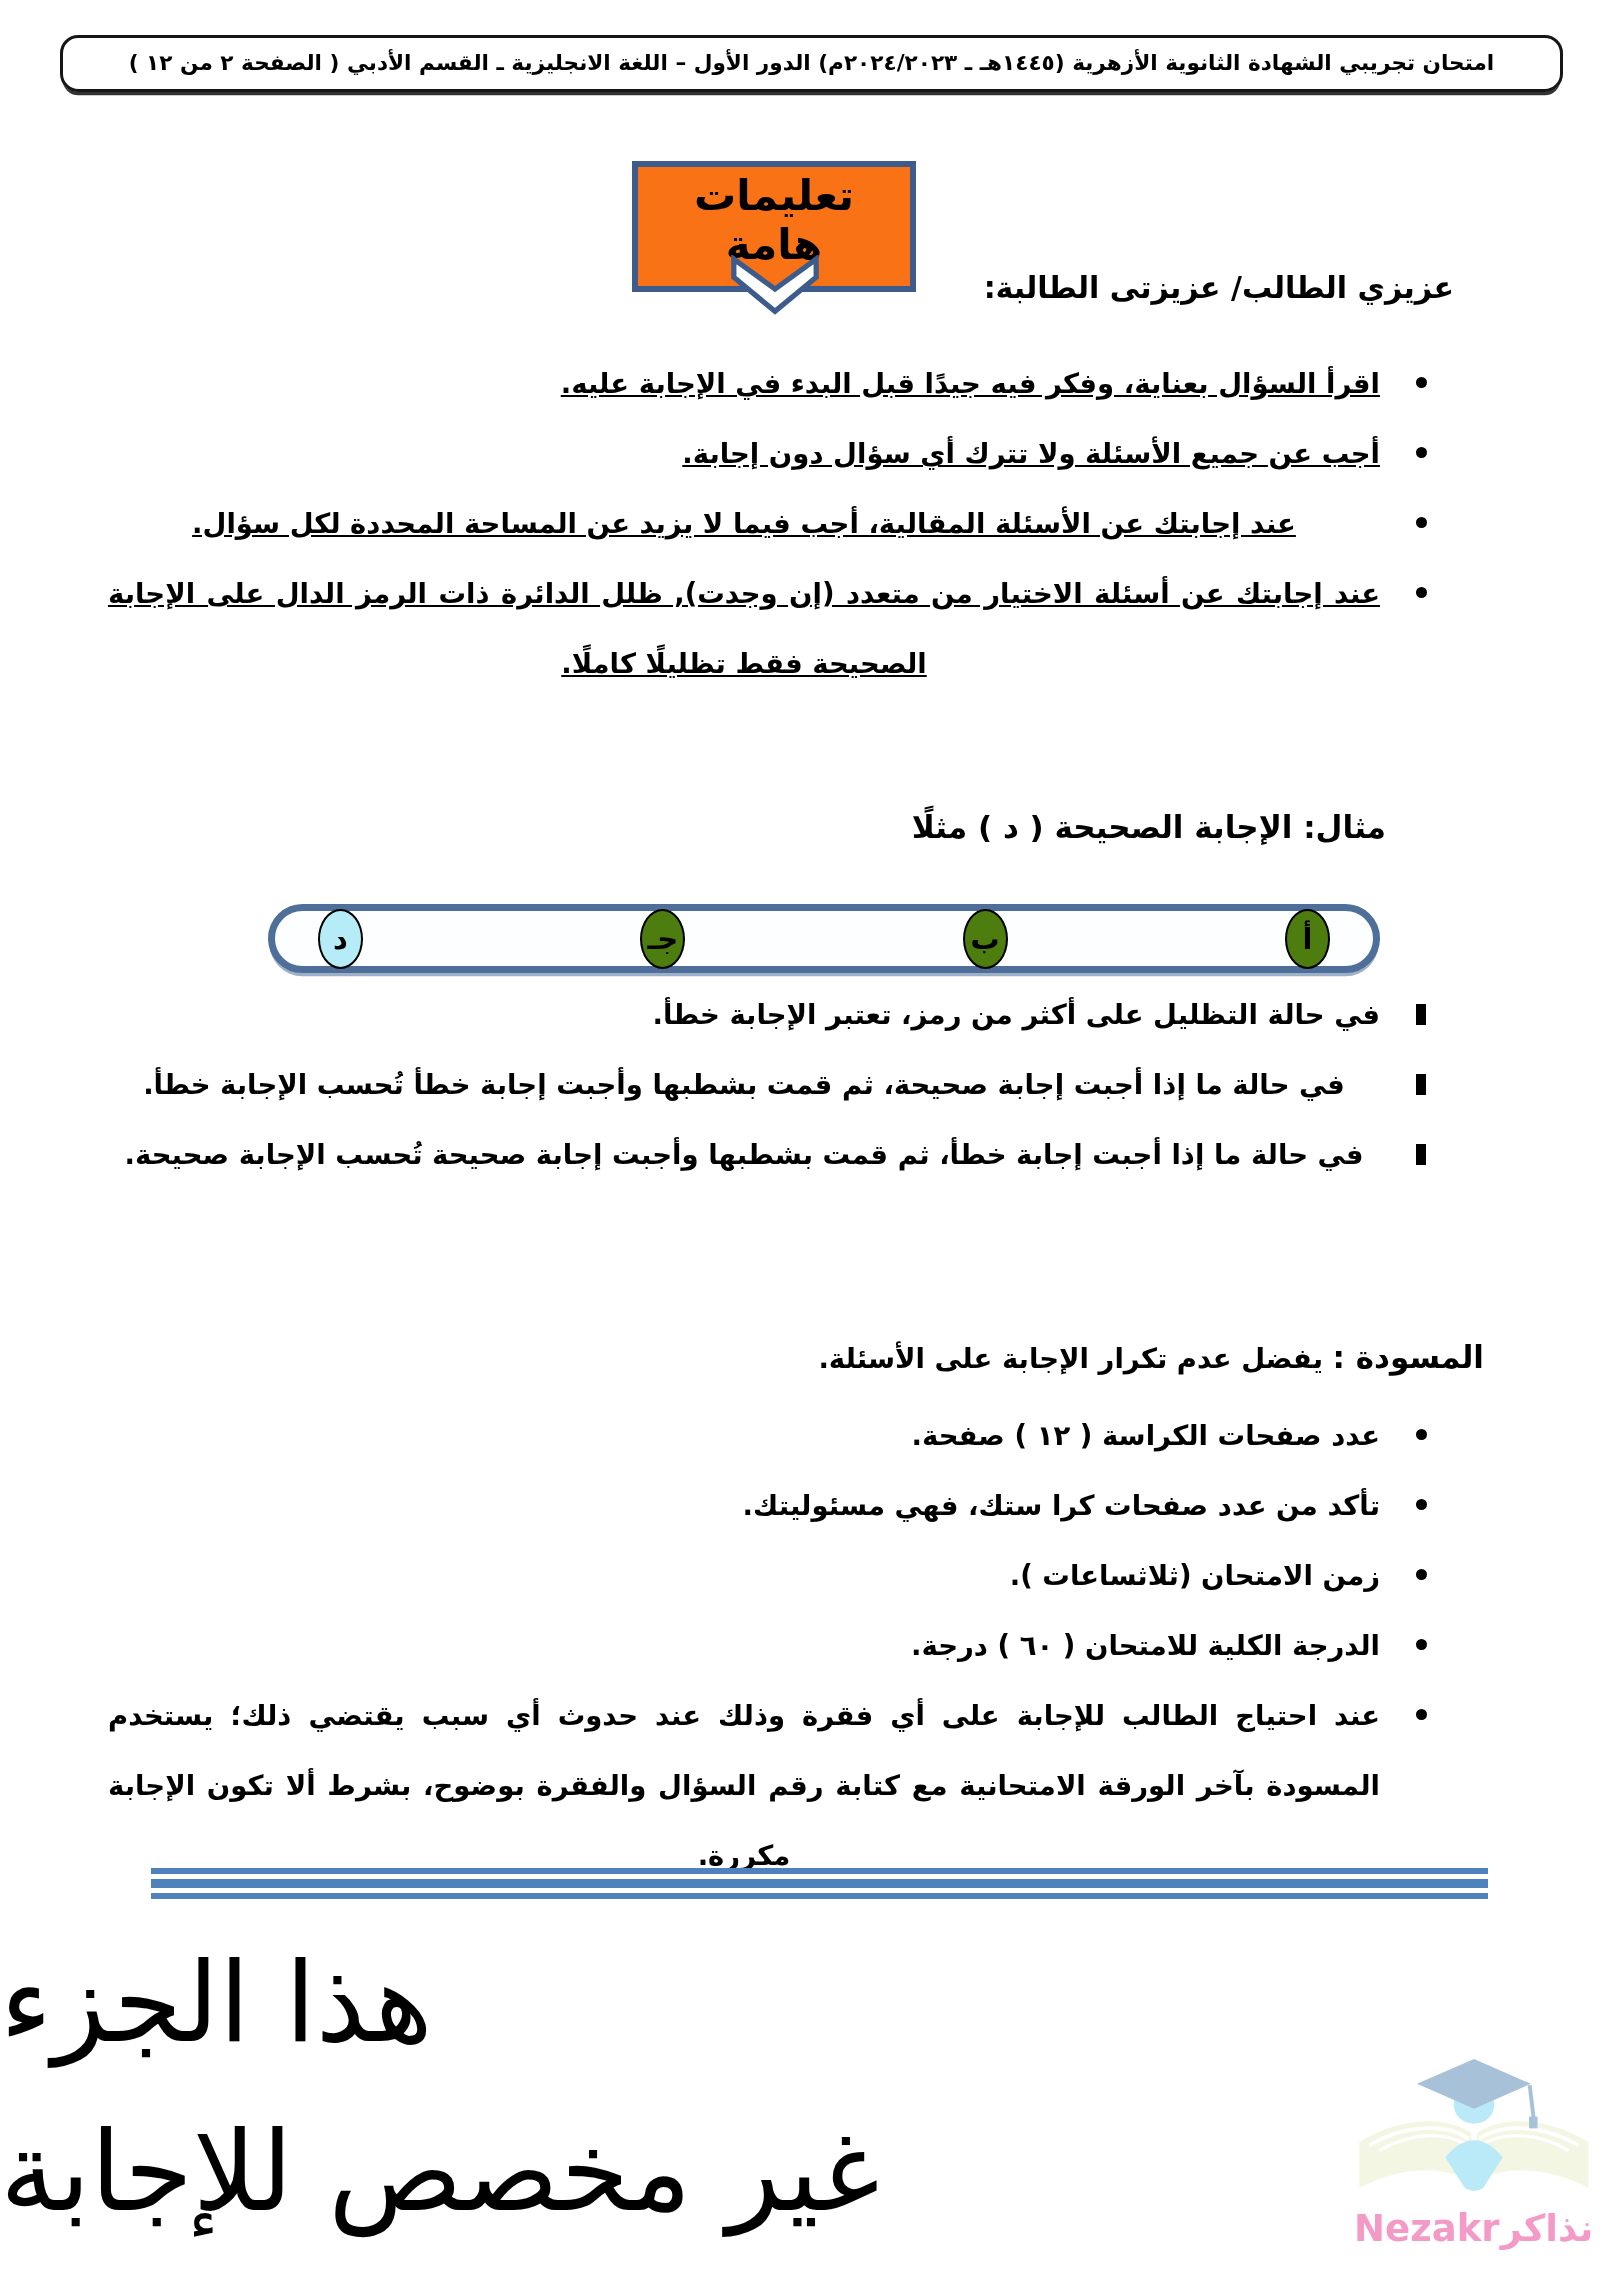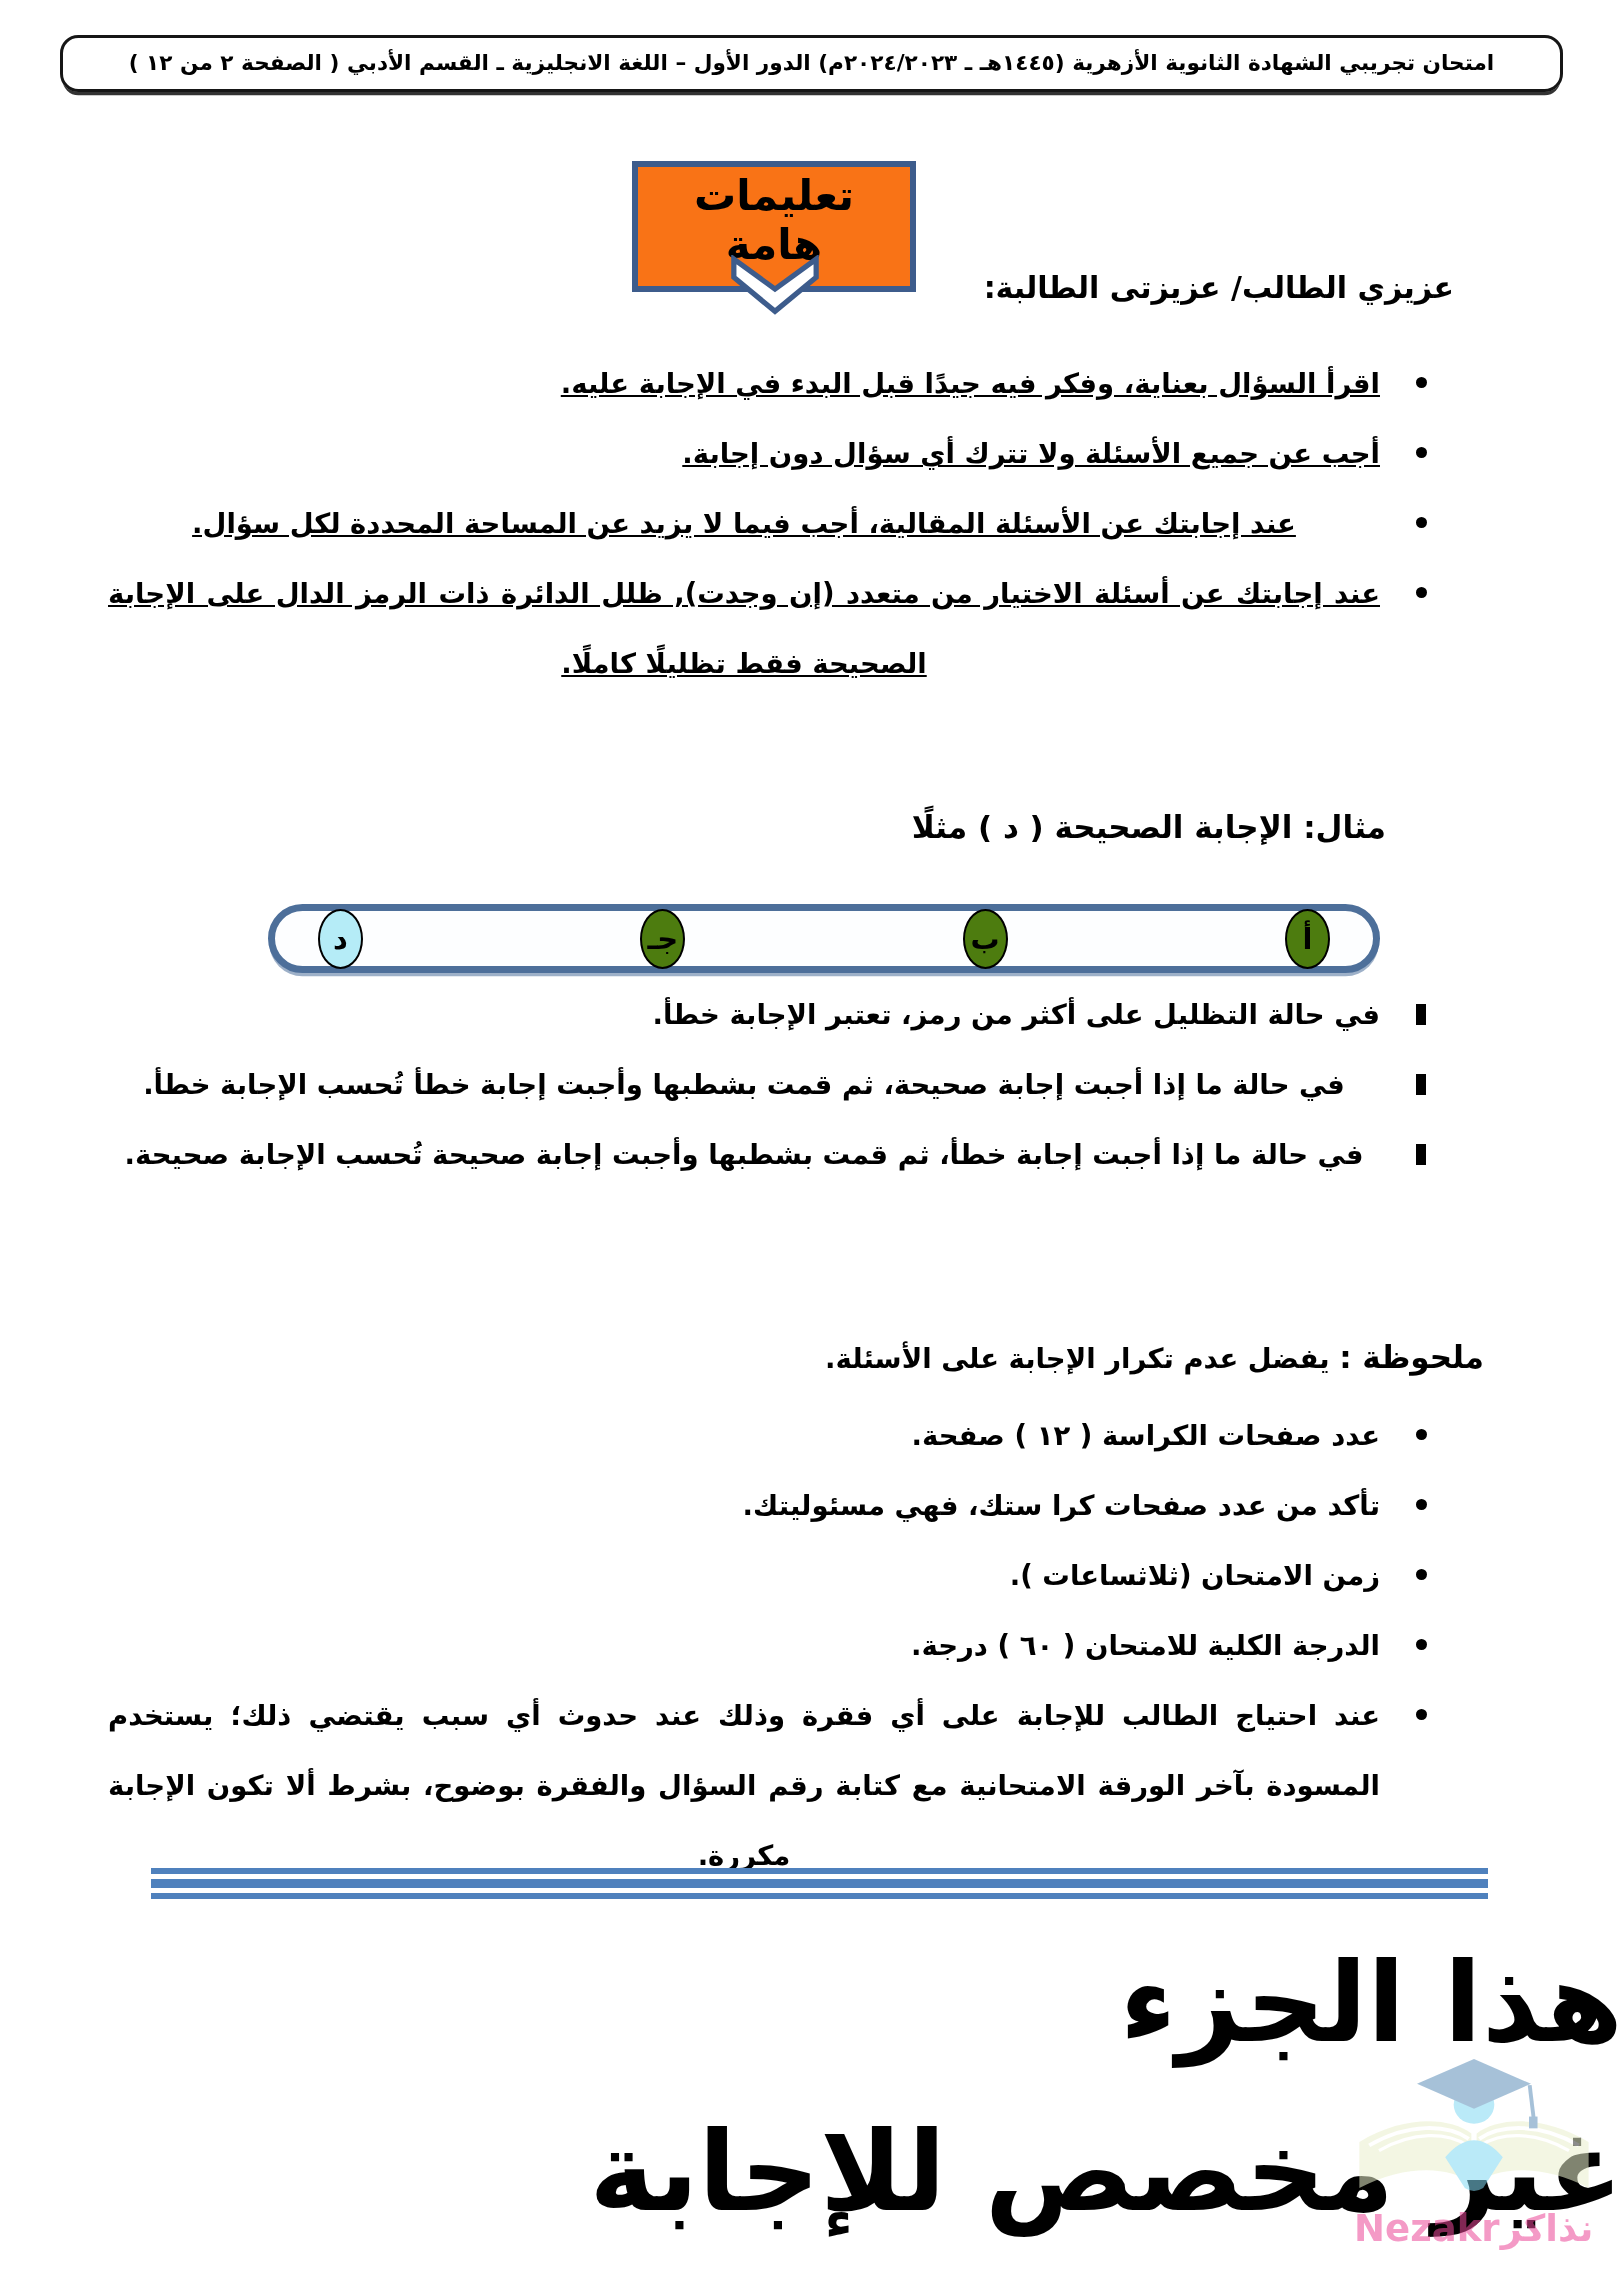--- a/index.html
+++ b/index.html
@@ -60,21 +60,21 @@
   .note-label { font-size:31px; }
 
   
   .divider { position:absolute; top:1868px; left:151px; right:135px; }
   .divider .bar { background:#4f81bd; }
   .divider .b1 { height:5.9px;  margin-bottom:5.2px; }
   .divider .b2 { height:8.5px; margin-bottom:5.2px; }
   .divider .b3 { height:5.9px; }
 
   
-  .footer-big { position:absolute; top:1947px; left:0; right:0; text-align:right; font-weight:bold; }
+  .footer-big { position:absolute; top:1947px; left:0; right:0; text-align:left; font-weight:normal; }
   .footer-l1 { font-size:111px; line-height:1; margin:0; }
   .footer-l2 { font-size:111px; line-height:1; margin:58px 0 0 0; }
 
   
   .watermark { position:absolute; top:2047px; right:18.3px; width:262px; opacity:.55; text-align:center; }
   .wm-text { display:flex; direction:ltr; justify-content:center; align-items:center; gap:1.3px;
              font-size:37px; font-weight:bold; color:#ec4899; margin-top:-6.5px; }
 </style>
 </head>
 <body>
@@ -141,21 +141,21 @@
       <span class="sqm"></span>
       <p class="wrap">في حالة ما إذا أجبت إجابة صحيحة، ثم قمت بشطبها وأجبت إجابة خطأ تُحسب الإجابة خطأ.</p>
     </li>
     <li>
       <span class="sqm"></span>
       <p class="wrap">في حالة ما إذا أجبت إجابة خطأ، ثم قمت بشطبها وأجبت إجابة صحيحة تُحسب الإجابة صحيحة.</p>
     </li>
   </ul>
 
   <div class="note-line">
-    <span class="note-label">ملحوظة :</span>
+    <span class="note-label">المسودة :</span>
     <span>يفضل عدم تكرار الإجابة على الأسئلة.</span>
   </div>
 
   <ul class="blist list-info">
     <li>
       <span class="dot"></span>
       <p>عدد صفحات الكراسة  ( ١٢ ) صفحة.</p>
     </li>
     <li>
       <span class="dot"></span>

